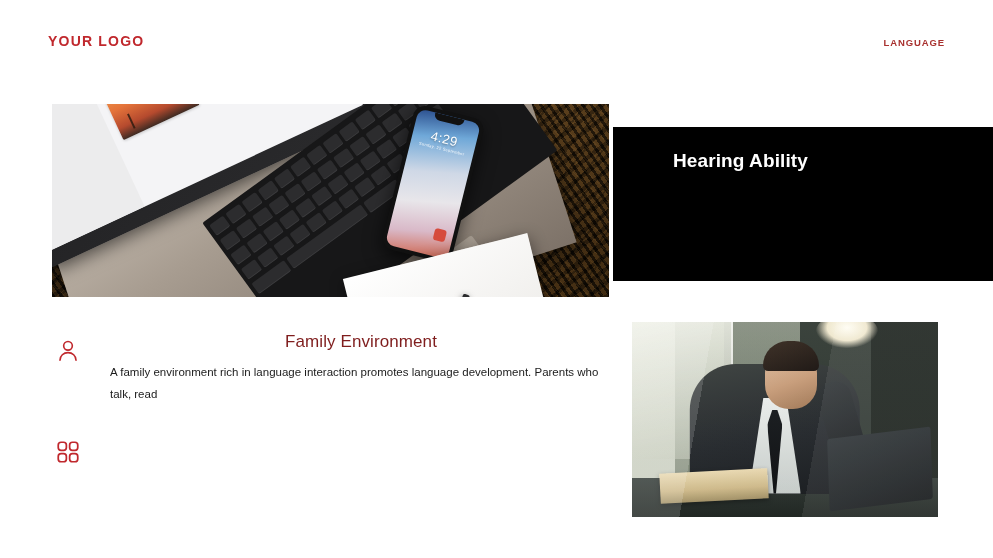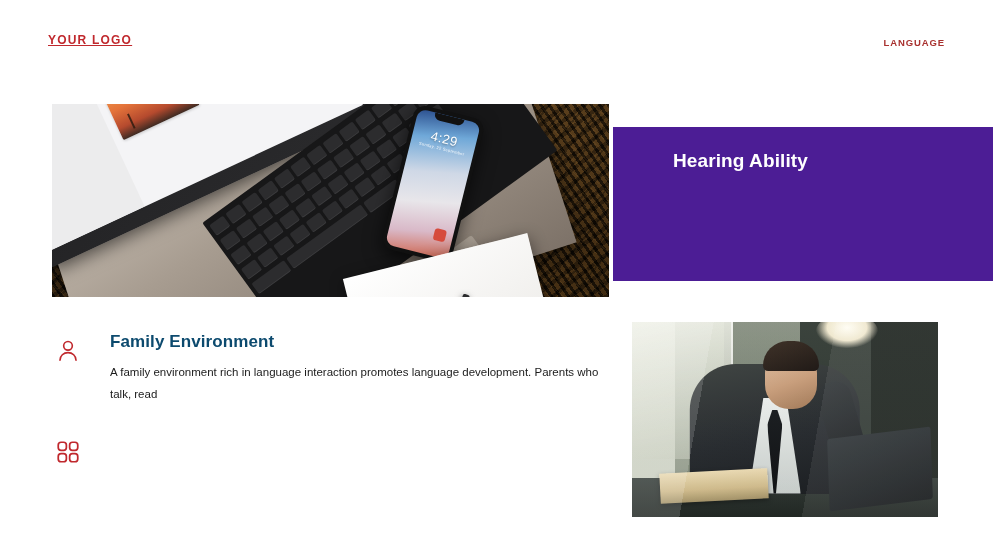--- a/index.html
+++ b/index.html
@@ -11,22 +11,22 @@
     position:relative;
     overflow:hidden;
   }
 
   
   .site-header{
     position:absolute; top:0; left:0; width:993px; height:88px;
   }
   .logo{
     position:absolute; left:48px; top:33px;
-    font-size:12px; font-weight:700; letter-spacing:1.2px;
-    color:#C0282D; white-space:nowrap;text-decoration:underline;
+    font-size:14px; font-weight:700; letter-spacing:1.2px;
+    color:#C0282D; white-space:nowrap;
   }
   .lang-link{
     position:absolute; right:48px; top:37px;
     font-size:9.5px; font-weight:700; letter-spacing:0.9px;
     color:#A8312F; white-space:nowrap; cursor:pointer;
   }
 
   
   .hero-photo{
     position:absolute; left:52px; top:104px; width:557px; height:193px;
@@ -126,42 +126,42 @@
   .pen{
     position:absolute; left:395px; top:188px; width:7px; height:105px;
     background:linear-gradient(180deg,#2b2b2d,#131314);
     transform:rotate(18deg); border-radius:2px;
     box-shadow:0 2px 6px rgba(0,0,0,.5);
   }
 
   
   .red-panel{
     position:absolute; left:613px; top:127px; width:380px; height:154px;
-    background:#4c1d95; color:#fff;
+    background:#000000; color:#fff;
   }
   .red-panel h2{
     position:absolute; left:60px; top:23px;
     font-size:19px; font-weight:700; letter-spacing:.1px;
   }
   .red-panel p{
     position:absolute; left:60px; top:57px; width:300px;
     font-size:11.5px; line-height:24px; font-weight:400;
     color:#f6eceb;
   }
 
   
   .features{ position:absolute; left:52px; top:332px; width:560px; }
   .feature{ position:relative; padding-left:58px; margin-bottom:28px; }
   .feature-icon{
     position:absolute; left:3px; top:6px; width:26px; height:26px;
     color:#C0282D;
   }
   .feature h3{
-    font-size:17px; font-weight:700; color:#0c4a6e;
-    letter-spacing:.1px; margin-bottom:9px;
+    font-size:17px; font-weight:400; color:#7f1d1d;
+    letter-spacing:.1px; margin-bottom:9px;text-align:center;
   }
   .feature p{
     font-size:11.5px; line-height:22px; color:#1b1b1b; width:490px;
   }
 
   
   .person-photo{
     position:absolute; left:632px; top:322px; width:306px; height:195px;
     overflow:hidden; background:#7f8a7c;
   }

